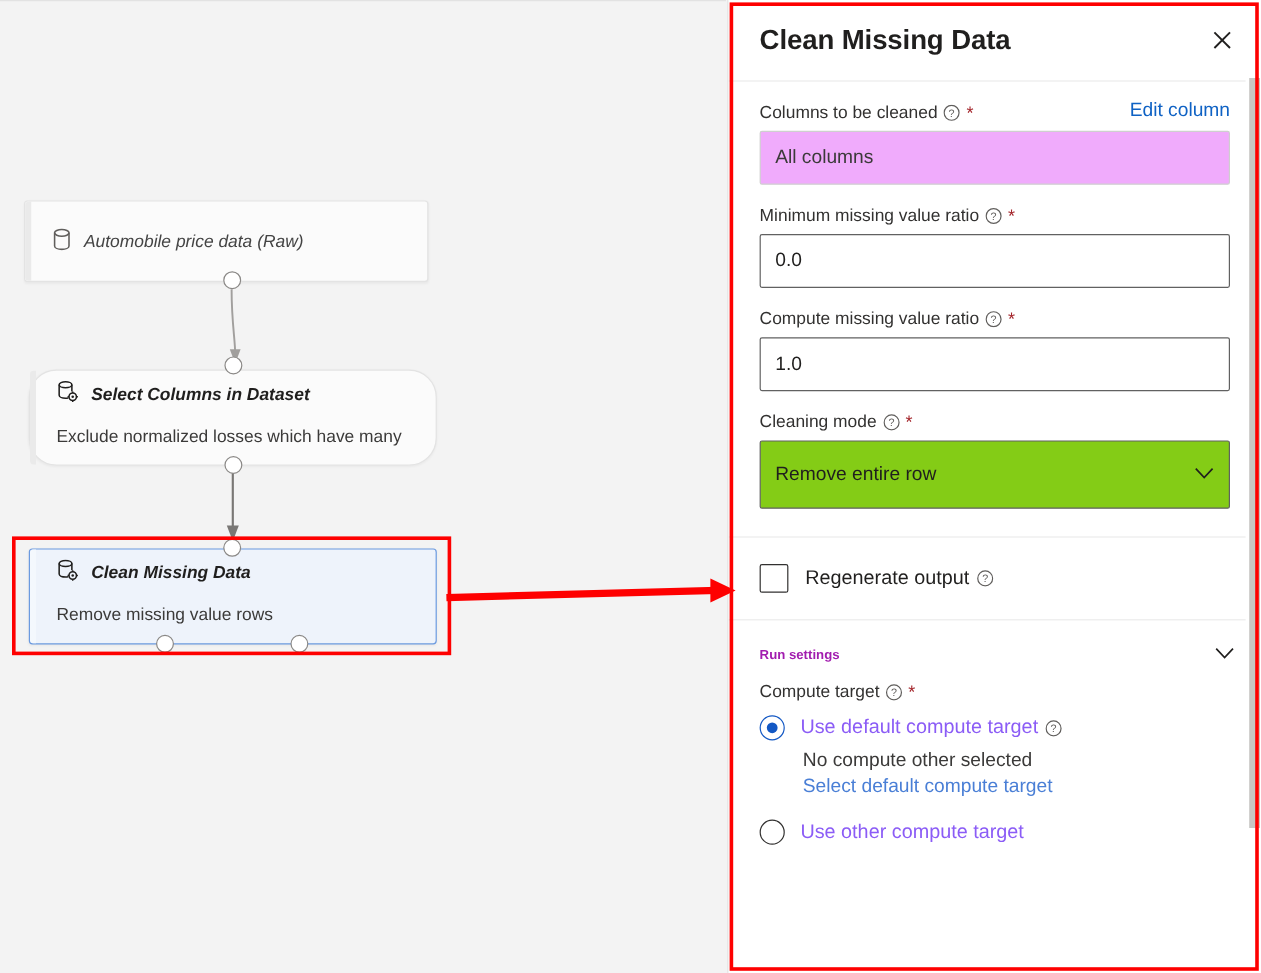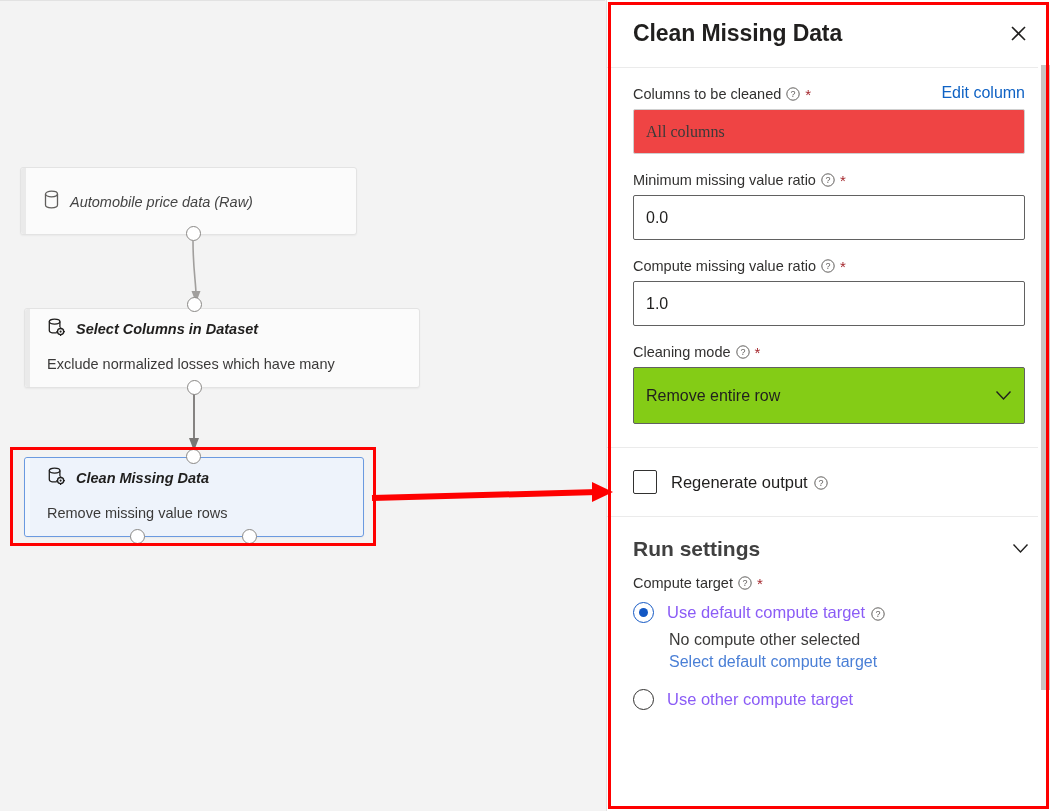--- a/index.html
+++ b/index.html
@@ -44,21 +44,21 @@
   .node-sub {
     font-size:14.5px; color:#3b3a39;
     padding:0 14px 0 22px; white-space:nowrap;
   }
 
   
   #node-dataset { left:20px; top:166px; width:337px; height:68px; }
   #node-dataset .node-row { height:67px; }
 
   
-  #node-select { left:24px; top:307px; width:396px; height:80px; }
+  #node-select { left:24px; top:307px; width:340px; height:80px;border-radius:23px; }
   #node-select .node-row { height:40px; }
   #node-select .node-sub { line-height:30px; }
 
   
   #node-clean {
     left:24px; top:456px; width:340px; height:80px;
     background:#eef3fb; border:1px solid #6b9ae0;
   }
   #node-clean .accent { background:#f4f8fd; }
   #node-clean .node-row { height:40px; }
@@ -120,21 +120,21 @@
   .row-between { display:flex; align-items:flex-end; justify-content:space-between; }
   .edit-link {
     font-size:16px; color:#0f62c4; cursor:pointer; padding-bottom:7px;
   }
 
   .textbox {
     height:45px; border:1px solid #616161; border-radius:2px;
     display:flex; align-items:center; padding:0 12px;
     font-size:16px; color:#201f1e; background:#fff;
   }
-  .textbox.readonly { background:#ef4444; border:1px solid #cfcfcf; color:#3b3a39;font-family:Liberation Serif, serif; }
+  .textbox.readonly { background:#f0abfc; border:1px solid #cfcfcf; color:#3b3a39; }
   .dropdown {
     height:57px; border:1px solid #616161; border-radius:2px;
     display:flex; align-items:center; justify-content:space-between;
     padding:0 12px; font-size:16px; color:#201f1e; background:#84cc16; cursor:pointer;
   }
 
   .divider { height:1px; background:#ebebeb; margin-top:23px; }
 
   .check-row {
     display:flex; align-items:center; gap:14px;
@@ -143,21 +143,21 @@
   .checkbox {
     width:24px; height:24px; border:1.5px solid #323130; border-radius:2px;
     background:#fff; flex:0 0 auto; cursor:pointer;
   }
   .check-label { font-size:16.5px; color:#201f1e; display:flex; align-items:center; gap:6px; }
 
   .section-head {
     display:flex; align-items:center; justify-content:space-between;
     padding:20px 22px 10px 26px;
   }
-  .section-title { font-size:21px; font-weight:bold; color:#404040; }
+  .section-title { font-size:11px; font-weight:bold; color:#a21caf; }
 
   .radio-row { display:flex; align-items:center; gap:13px; padding:7px 26px 0 26px; }
   .radio {
     width:21px; height:21px; border-radius:50%;
     border:1.5px solid #323130; background:#fff; flex:0 0 auto;
     position:relative; cursor:pointer;
   }
   .radio.checked { border:1.5px solid #1358c4; }
   .radio.checked:after {
     content:""; position:absolute; left:4.5px; top:4.5px;

